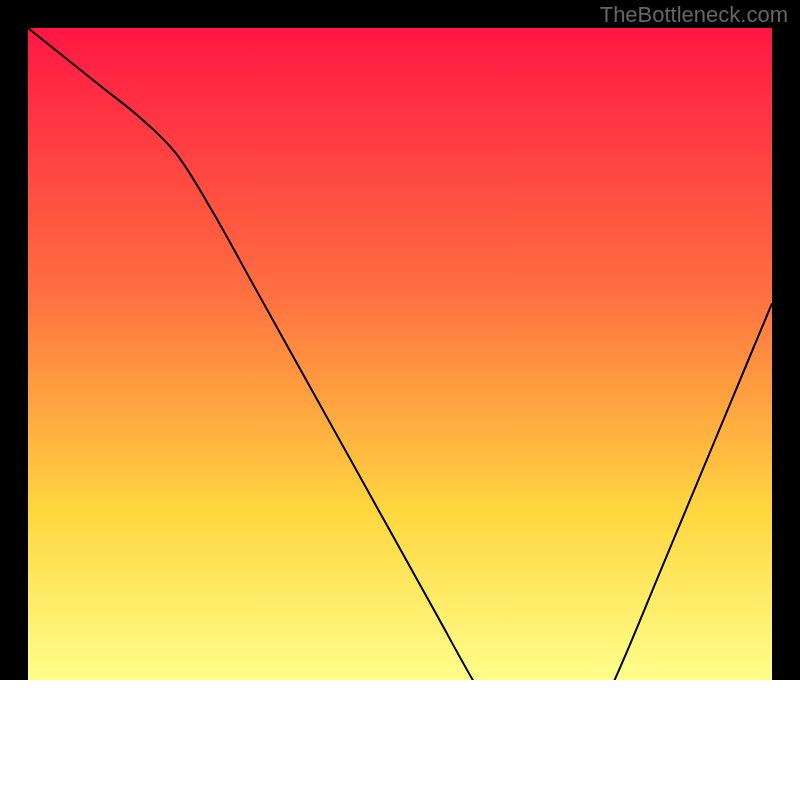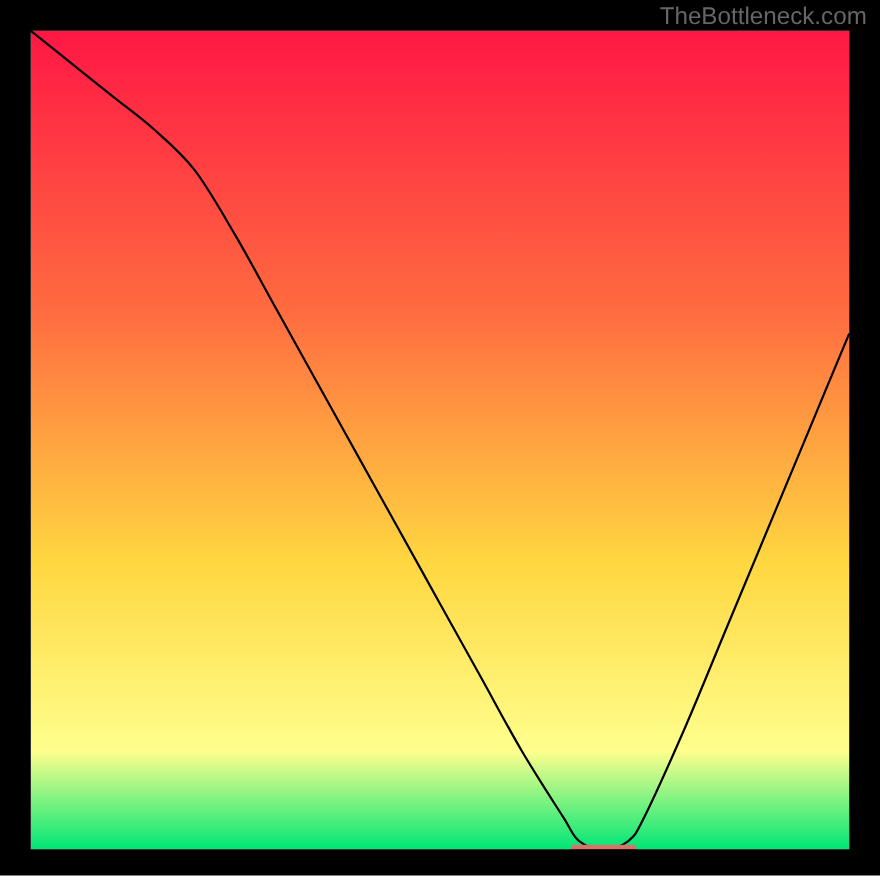--- a/index.html
+++ b/index.html
@@ -4,21 +4,21 @@
 <style>
   body {
     margin: 0;
     padding: 0;
     background: #ffffff;
     font-family: Arial, sans-serif;
   }
   .chart-container {
     position: relative;
     width: 800px;
-    height: 796px;
+    height: 680px;
   }
   .watermark {
     position: absolute;
     top: 2px;
     right: 12px;
     font-size: 22px;
     color: #666666;
     font-family: Arial, sans-serif;
     z-index: 10;
   }

